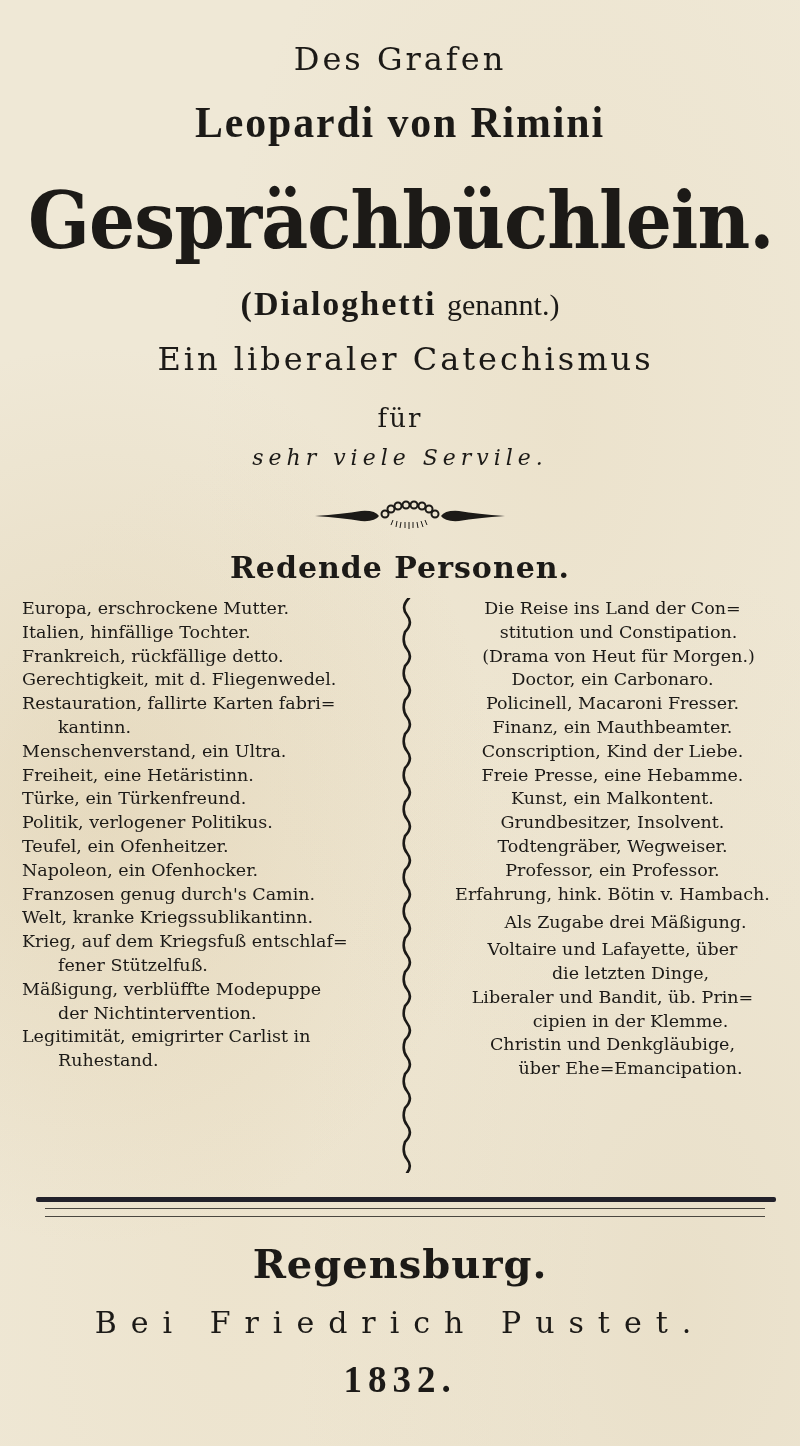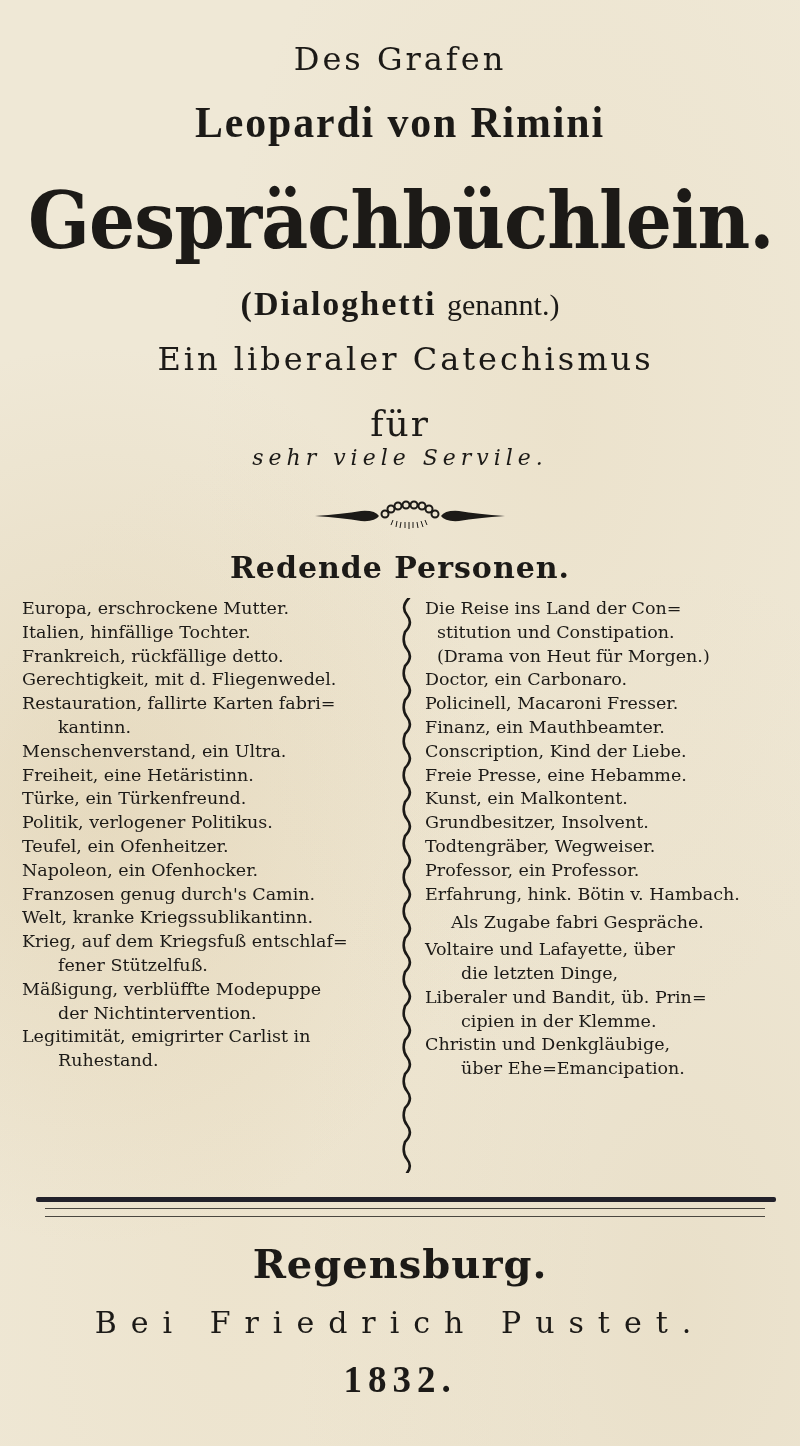--- a/index.html
+++ b/index.html
@@ -21,30 +21,30 @@
 
     .des-grafen { top: 40px; font-size: 32px; letter-spacing: 3px; font-weight: normal; }
     .author { top: 97px; font-size: 44px; font-weight: bold; letter-spacing: 2px;
       font-family: "Liberation Serif", serif; transform: scaleX(0.95); }
     .main-title { top: 175px; font-size: 78px; font-weight: bold; letter-spacing: -1px;
       font-family: "DejaVu Serif", serif; transform: scaleX(0.93); }
     .subtitle { top: 285px; font-size: 34px; font-weight: bold; letter-spacing: 2px;
       font-family: "Liberation Serif", serif; }
     .subtitle .small { font-weight: normal; font-size: 30px; letter-spacing: 0; }
     .catechism { top: 340px; font-size: 32px; letter-spacing: 3px; margin-left: 11px; }
-    .fuer { top: 403px; font-size: 36px; letter-spacing: 2px; }
+    .fuer { top: 403px; font-size: 26px; letter-spacing: 2px; }
     .servile { top: 445px; font-size: 22px; letter-spacing: 5px; font-style: italic; }
 
     .ornament { position: absolute; top: 500px; left: 313px; width: 194px; height: 32px; }
 
     .personen { top: 550px; font-size: 30px; font-weight: bold; letter-spacing: 1px; }
 
     .col { position: absolute; top: 597px; font-size: 17.5px; line-height: 23.8px; }
     .col-left { left: 22px; width: 375px; }
-    .col-right { left: 425px; width: 375px; }
+    .col-right { left: 425px; width: 375px; text-align: center; }
     .entry { white-space: nowrap; }
     .entry.cont { padding-left: 36px; }
     .entry.indent { padding-left: 12px; }
     .entry.heading { padding-left: 26px; margin-top: 5px; margin-bottom: 3px; }
 
     .divider { position: absolute; left: 400px; top: 598px; width: 14px; height: 575px; }
 
     .rule-thick { position: absolute; left: 36px; width: 740px; top: 1197px; height: 5px; background: #22212a; border-radius: 2px; }
     .rule-thin1 { position: absolute; left: 45px; width: 720px; top: 1208px; height: 1px; background: #4a4740; }
     .rule-thin2 { position: absolute; left: 45px; width: 720px; top: 1216px; height: 1px; background: #4a4740; }
@@ -134,21 +134,21 @@
     <div class="entry">Doctor, ein Carbonaro.</div>
     <div class="entry">Policinell, Macaroni Fresser.</div>
     <div class="entry">Finanz, ein Mauthbeamter.</div>
     <div class="entry">Conscription, Kind der Liebe.</div>
     <div class="entry">Freie Presse, eine Hebamme.</div>
     <div class="entry">Kunst, ein Malkontent.</div>
     <div class="entry">Grundbesitzer, Insolvent.</div>
     <div class="entry">Todtengräber, Wegweiser.</div>
     <div class="entry">Professor, ein Professor.</div>
     <div class="entry">Erfahrung, hink. Bötin v. Hambach.</div>
-    <div class="entry heading">Als Zugabe fabri Gespräche.</div>
+    <div class="entry heading">Als Zugabe drei Mäßigung.</div>
     <div class="entry">Voltaire und Lafayette, über</div>
     <div class="entry cont">die letzten Dinge,</div>
     <div class="entry">Liberaler und Bandit, üb. Prin=</div>
     <div class="entry cont">cipien in der Klemme.</div>
     <div class="entry">Christin und Denkgläubige,</div>
     <div class="entry cont">über Ehe=Emancipation.</div>
   </div>
 
   <div class="rule-thick"></div>
   <div class="rule-thin1"></div>

